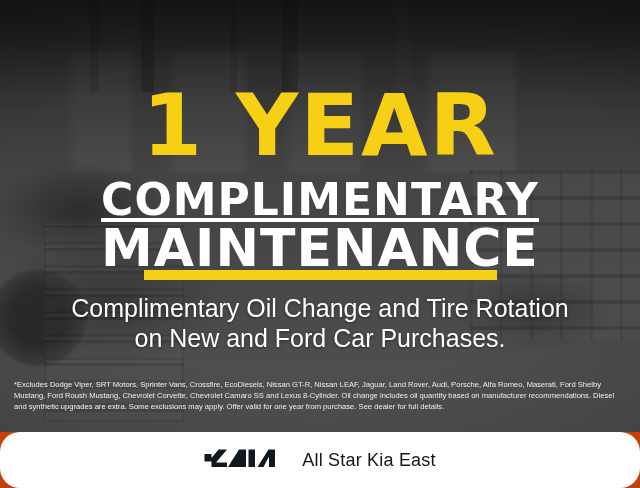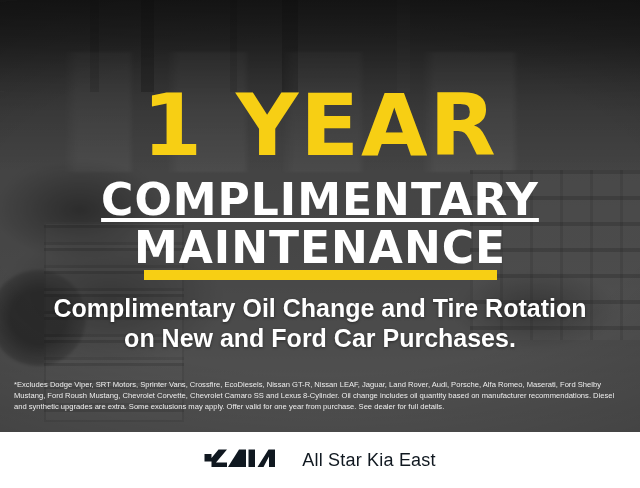--- a/index.html
+++ b/index.html
@@ -163,35 +163,35 @@
   .headline-sub2 {
     position:absolute;
     width:640px;
     text-align:center;
     color:#ffffff;
     font-weight:bold;
     font-family:"DejaVu Sans", sans-serif;
     letter-spacing:1px;
   }
   .headline-sub1 { left:0; top:178px; font-size:44px; line-height:44px;text-decoration:underline; }
-  .headline-sub2 { left:0; top:226px; font-size:44px; line-height:44px; }
+  .headline-sub2 { left:0; top:226px; font-size:52px; line-height:44px; }
 
   .divider {
     position:absolute;
     left:144px; top:270px;
     width:353px; height:10px;
     background:#F7CF14;
   }
 
   .offer-line {
     position:absolute;
     width:640px;
     text-align:center;
     color:#ffffff;
-    font-weight:bold;
+    font-weight:normal;
     font-size:25px;
     line-height:29px;
     font-family:"Liberation Sans", sans-serif;
     text-shadow:0 1px 3px rgba(0,0,0,.45);
   }
   .offer-line.l1 { left:0; top:294px; }
   .offer-line.l2 { left:0; top:324px; }
 
   .disclaimer {
     position:absolute;
@@ -208,20 +208,21 @@
   .footer {
     position:absolute;
     left:0; top:432px;
     width:640px; height:56px;
     background:#ffffff;
     display:flex;
     align-items:center;
     justify-content:center;
     gap:22px;
     z-index:6;
+    border-radius:20px;
   }
 
   .kia-logo { display:block; }
 
   .dealer-name {
     color:#101820;
     font-size:18px;
     line-height:18px;
     font-weight:normal;
     letter-spacing:.2px;

